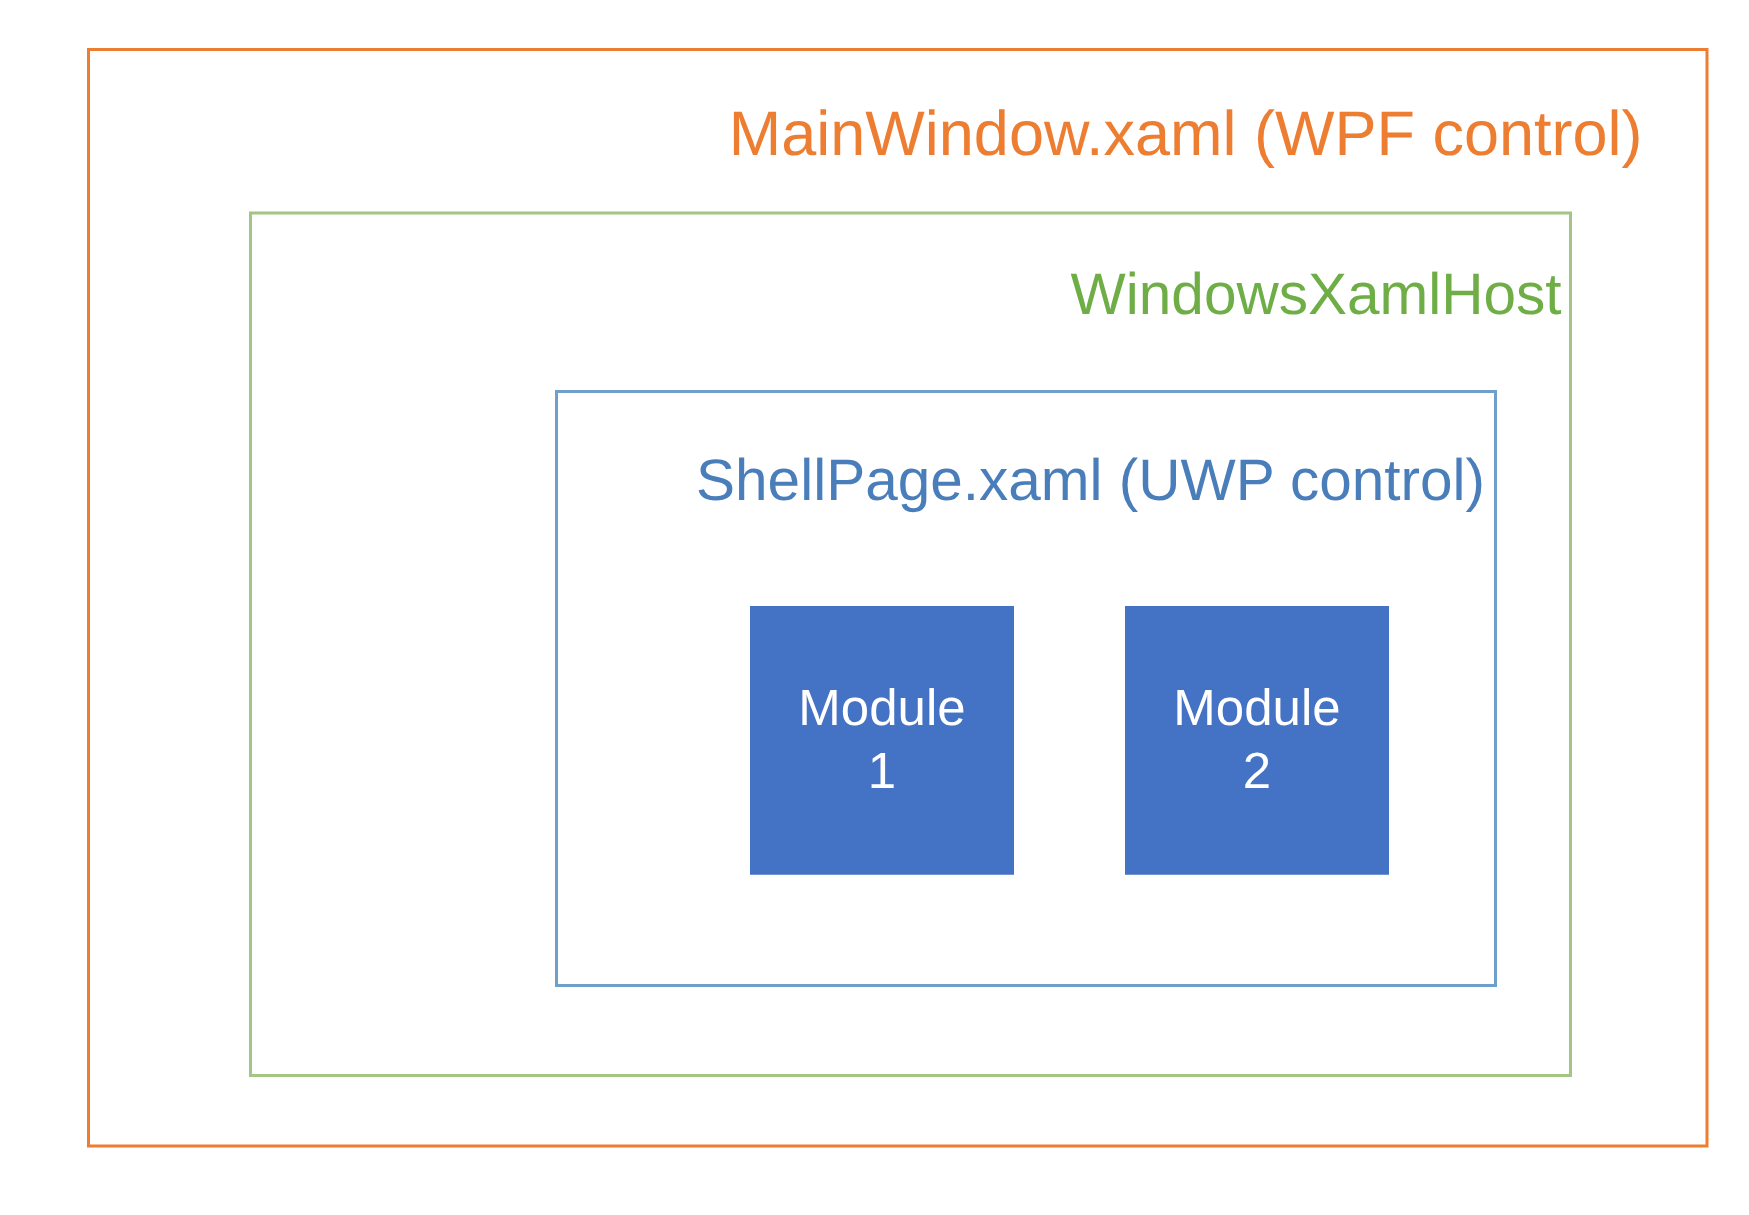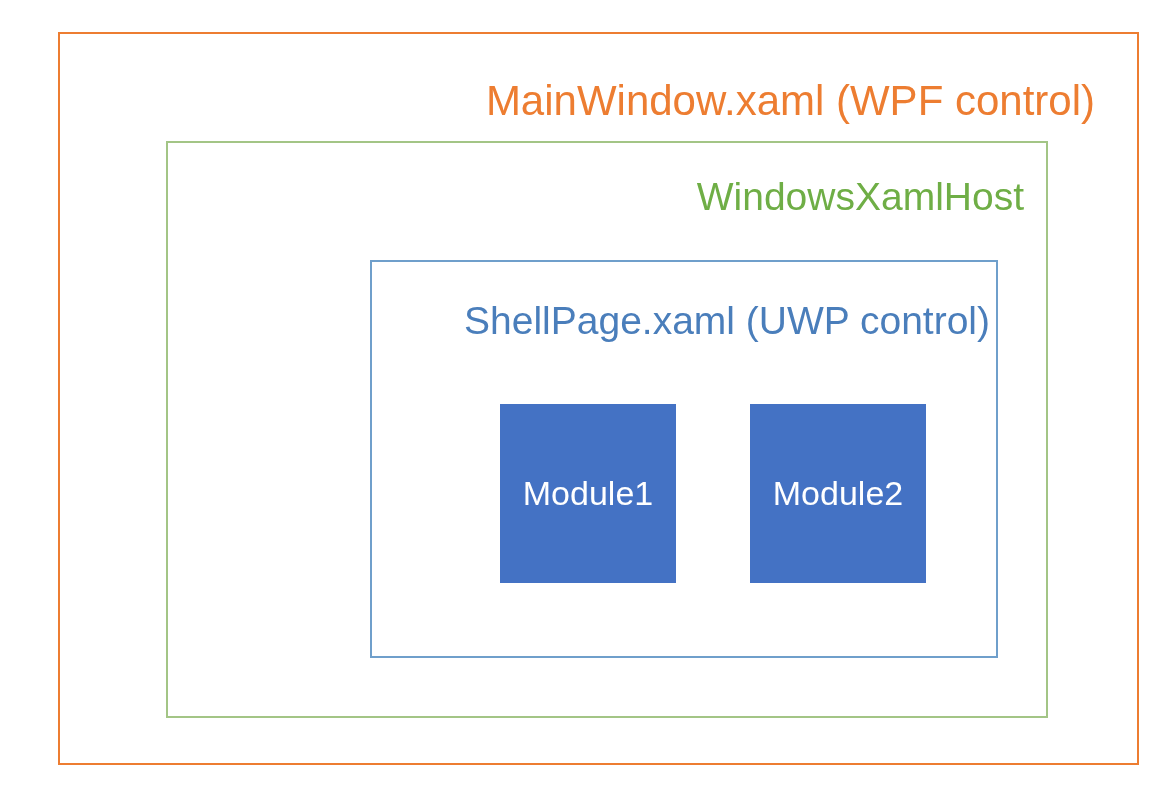--- a/index.html
+++ b/index.html
@@ -69,30 +69,30 @@
     font-weight: 400;
   }
 
   .label-mainwindow {
     left: 58px;
     top: 68px;
     width: 1037px;      
     text-align: right;
     font-size: 42px;
     color: #ED7D31;
-    margin-top: 12px;
   }
 
   .label-xamlhost {
     left: 166px;
     top: 177px;
     width: 858px;
     text-align: right;
     font-size: 39px;
     color: #6FAE46;
+    padding-left: 17px;
   }
 
   .label-shellpage {
     left: 370px;
     top: 301px;
     width: 602px;
     text-align: right;
     font-size: 39px;
     color: #4A7EBB;
     margin-left: 18px;
@@ -101,20 +101,21 @@
   
   .module-box {
     position: absolute;
     top: 404px;
     width: 176px;
     height: 179px;
     box-sizing: border-box;
     background: #4472C4;
     border: 1px solid #4472C4;
     display: flex;
+    flex-direction: column;
     align-items: center;
     justify-content: center;
     color: #ffffff;
     font-size: 34px;
     line-height: 1.22;
   }
   .module-1 { left: 500px; }
   .module-2 { left: 750px; }
 
   .module-line {

